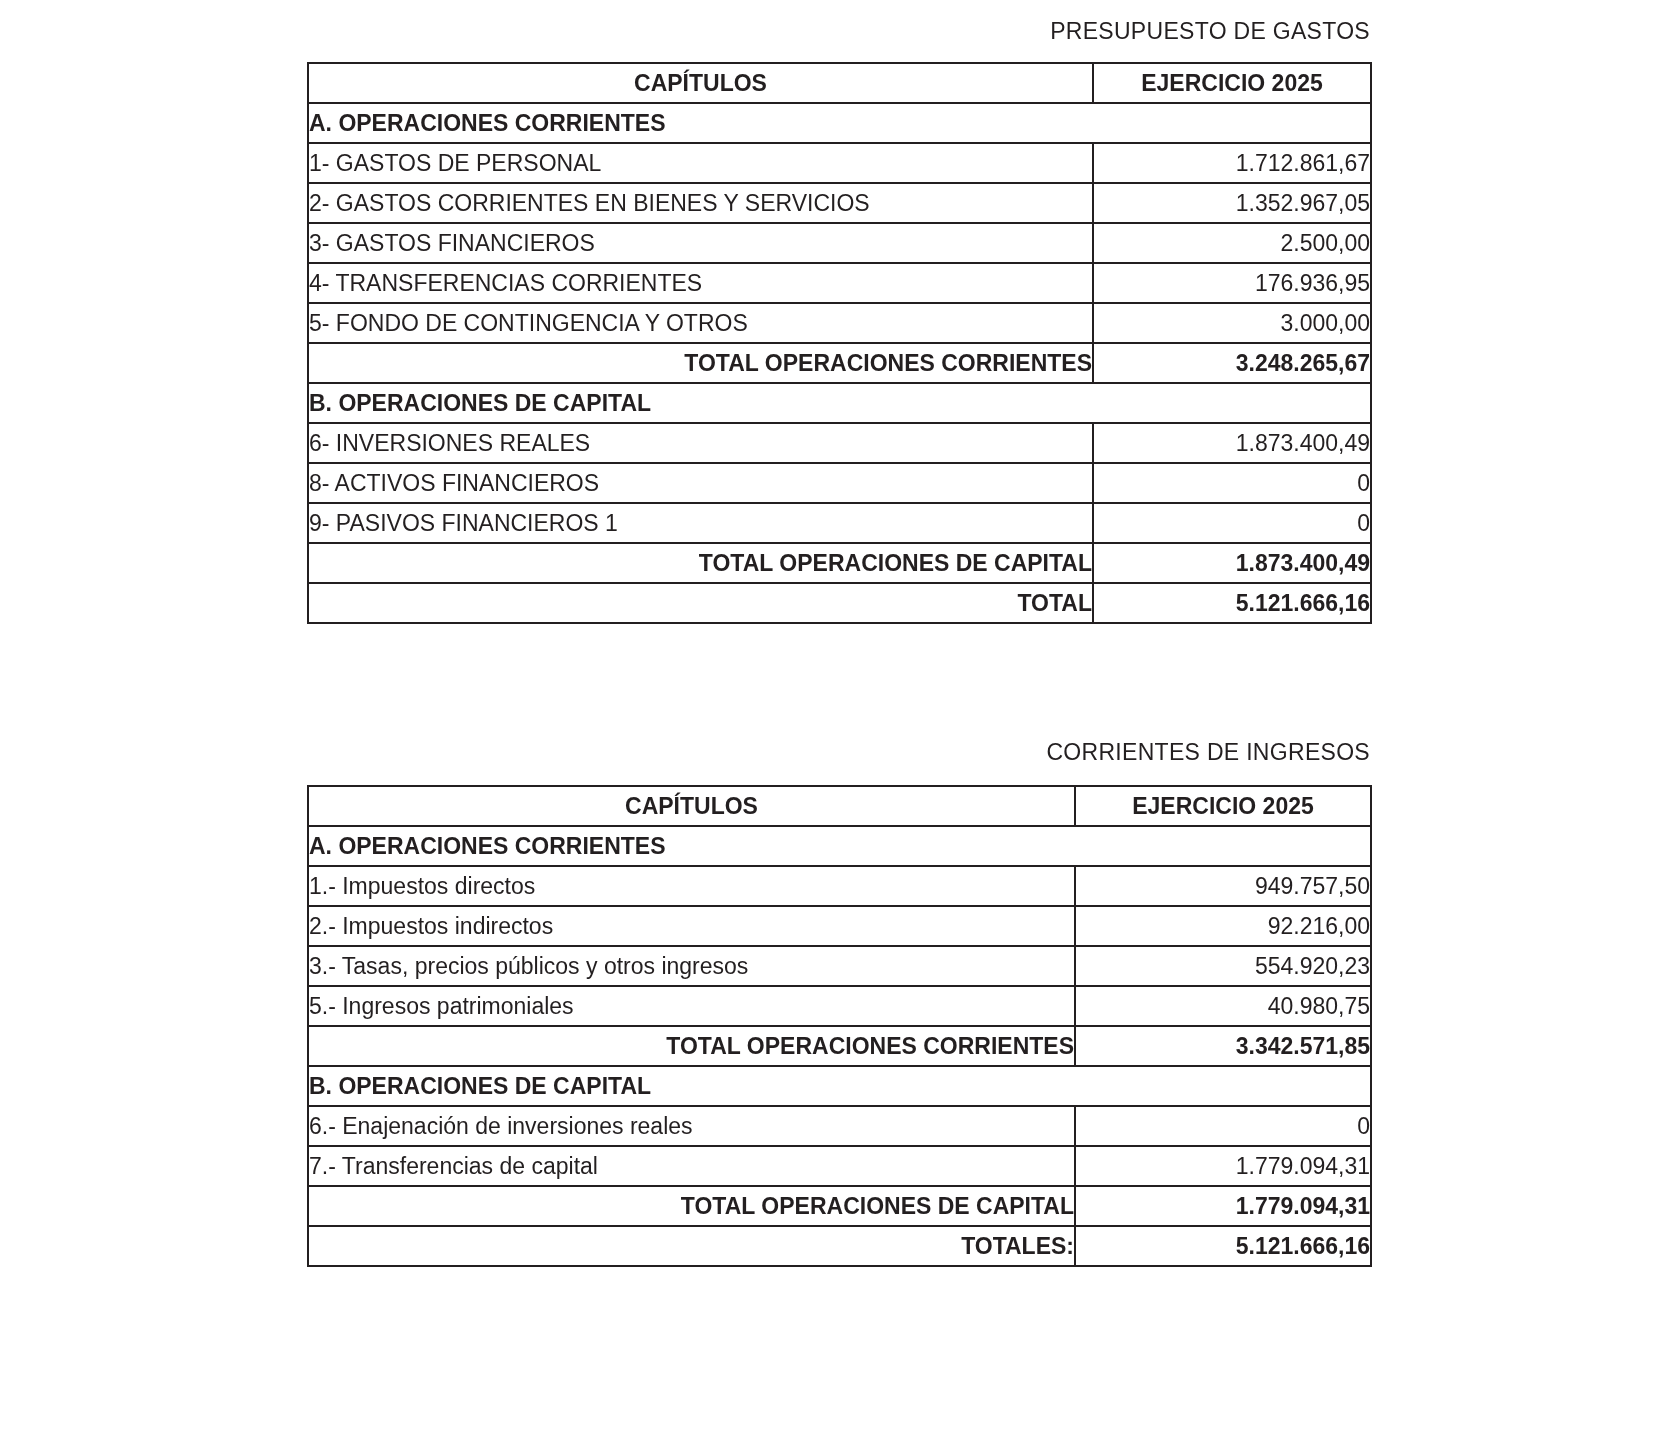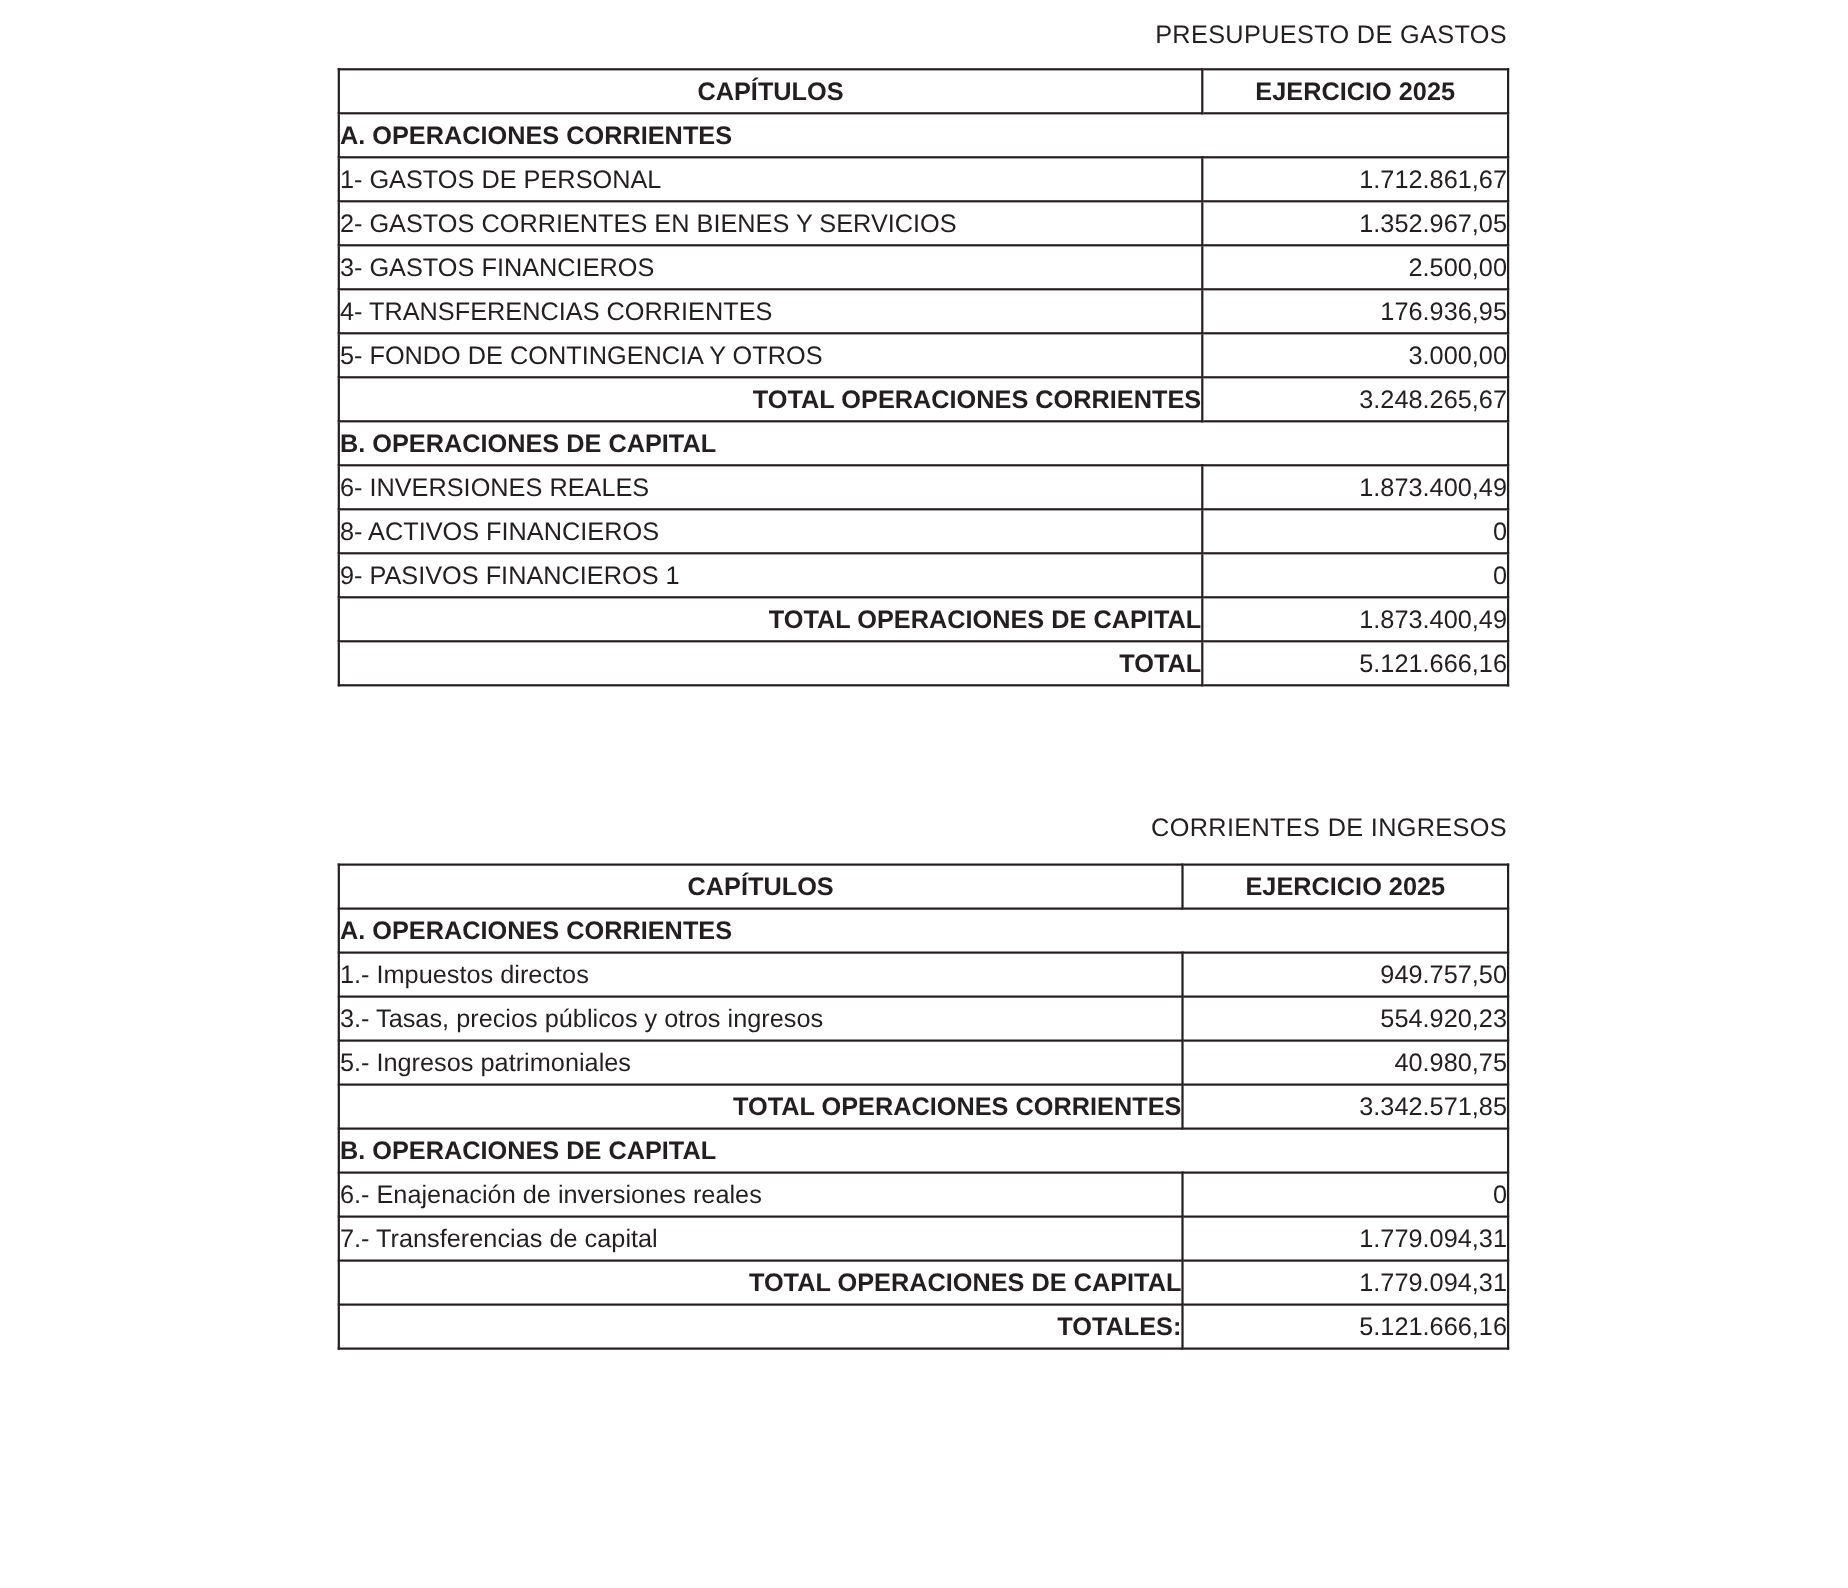--- a/index.html
+++ b/index.html
@@ -63,21 +63,21 @@
       text-align: right;
       padding-right: 30px;
       font-weight: bold;
       margin-top: 12px;
     }
     td.amount {
       text-align: right;
       padding-right: 70px;
     }
     td.amount.bold {
-      font-weight: normal;
+      font-weight: bold;
       margin-left: 36px;
     }
     #table-gastos col.c1 { width: 785px; }
     #table-gastos col.c2 { width: 278px; }
     #table-ingresos col.c1 { width: 767px; }
     #table-ingresos col.c2 { width: 296px; }
   </style>
 </head>
 <body>
 
@@ -159,20 +159,24 @@
     <th>EJERCICIO  2025</th>
   </tr>
   <tr>
     <td colspan="2" class="section">A. OPERACIONES CORRIENTES</td>
   </tr>
   <tr>
     <td class="label">1.- Impuestos directos</td>
     <td class="amount">949.757,50</td>
   </tr>
   <tr>
+    <td class="label">2.- Impuestos indirectos</td>
+    <td class="amount">92.216,00</td>
+  </tr>
+  <tr>
     <td class="label">3.- Tasas, precios públicos y otros ingresos</td>
     <td class="amount">554.920,23</td>
   </tr>
   <tr>
     <td class="label">5.- Ingresos patrimoniales</td>
     <td class="amount">40.980,75</td>
   </tr>
   <tr>
     <td class="total-label">TOTAL OPERACIONES CORRIENTES</td>
     <td class="amount bold">3.342.571,85</td>

